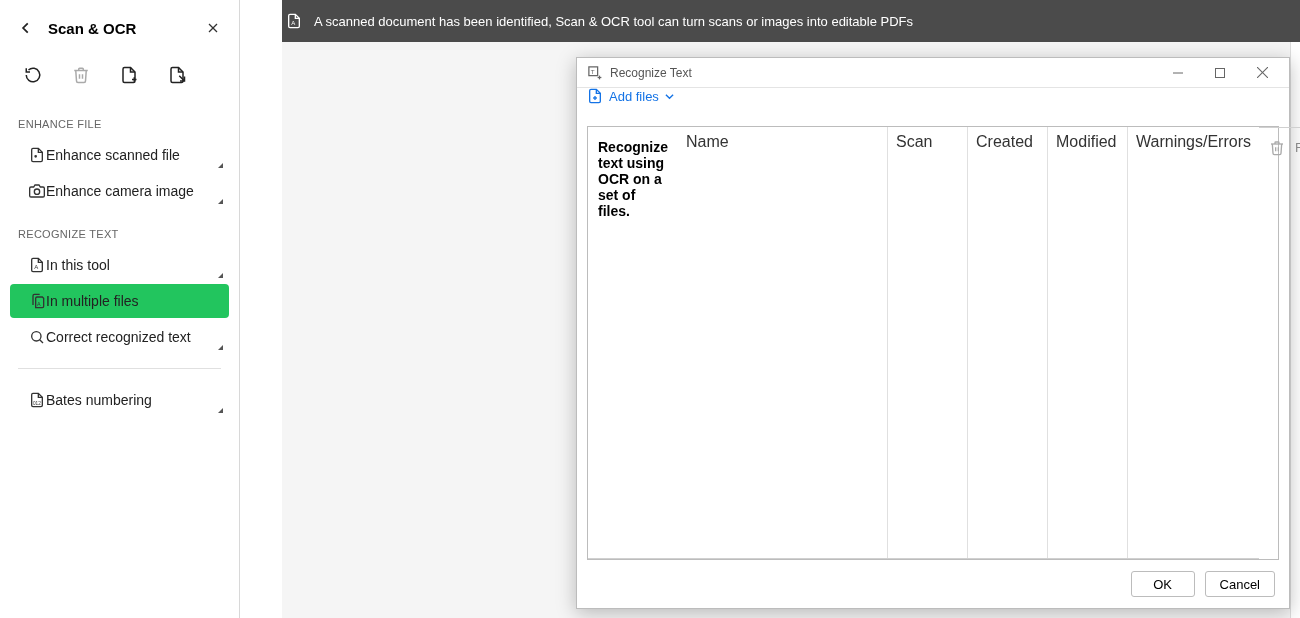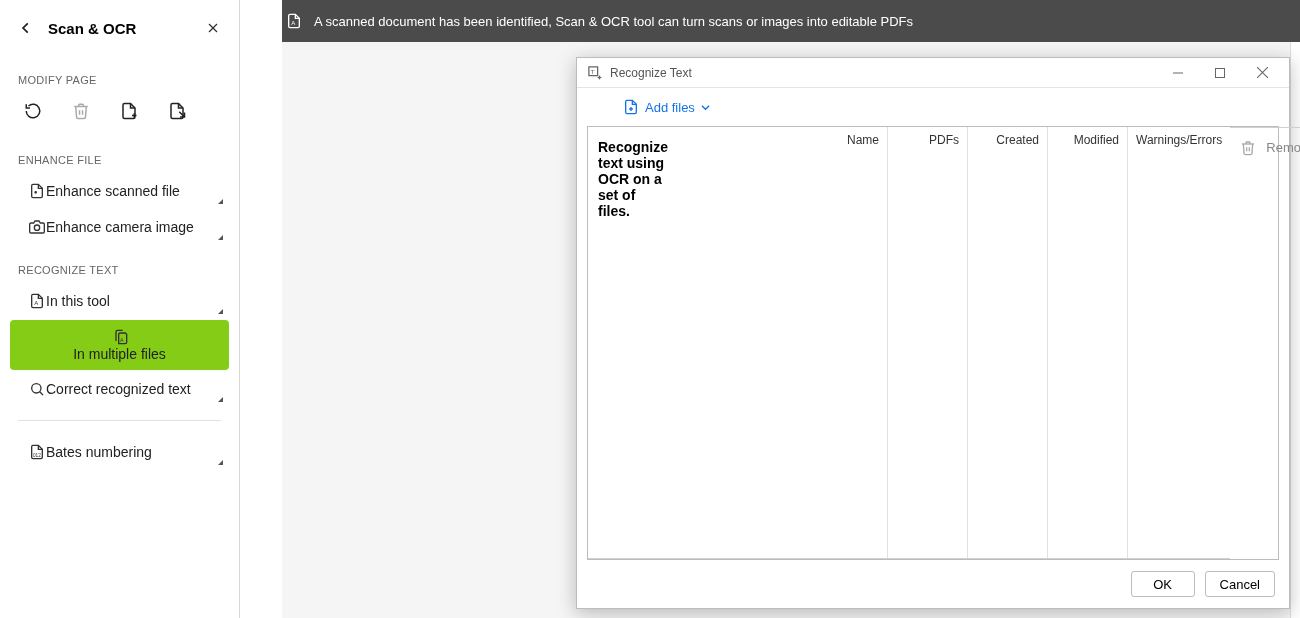--- a/index.html
+++ b/index.html
@@ -13,43 +13,43 @@
   .close-x { width: 20px; height: 20px; display:flex; align-items:center; justify-content:center; cursor:pointer; font-size:14px; color:#333; }
 
   .section-label { font-size: 11px; color: #666; letter-spacing: .3px; padding: 18px 18px 6px; }
 
   .icon-row { display: flex; gap: 26px; padding: 8px 22px 14px; }
   .tool-icon { width: 22px; height: 22px; display:flex; align-items:center; justify-content:center; cursor:pointer; color:#333; }
   .tool-icon.dim { color:#aaa; }
 
   .side-item { display:flex; align-items:center; gap:0; padding: 8px 18px; font-size:14px; color:#222; cursor:pointer; position:relative; border-radius:4px; margin: 2px 10px; }
   .side-item .ic { width:18px; height:18px; display:flex; align-items:center; justify-content:center; color:#333; }
-  .side-item.selected { background:#84cc16;flex-direction:column; }
+  .side-item.selected { background:#22c55e; }
   .corner-tick { position:absolute; bottom:4px; right:6px; width:0; height:0; border-left:5px solid transparent; border-bottom:5px solid #555; }
 
   .sep { height:1px; background:#e0e0e0; margin: 14px 18px; }
 
   
   .main { position:absolute; left:282px; top:0; right:0; height:618px; background:#fff; }
   .banner { height:42px; background:#4b4b4b; color:#fff; display:flex; align-items:center; padding:0 4px; gap:12px; font-size:13px; }
   .canvas { position:absolute; left:0; top:42px; right:0; bottom:0; background:#f5f5f5; }
   .right-edge { position:absolute; right:0; top:0; width:10px; height:100%; background:#fff; border-left:1px solid #ddd; }
 
   
   .dialog { position:absolute; left:576px; top:57px; width:714px; height:552px; background:#fff; border:1px solid #bcbcbc; box-shadow:0 4px 18px rgba(0,0,0,.25); display:flex; flex-direction:column; }
   .dlg-title { height:30px; display:flex; align-items:center; padding:0 10px; font-size:12px; color:#555; border-bottom:1px solid #e4e4e4; gap:8px; }
   .dlg-title .spacer { flex:1; }
   .win-btn { width:34px; height:28px; display:flex; align-items:center; justify-content:center; color:#666; cursor:pointer; }
 
-  .dlg-toolbar { height:38px; display:flex; align-items:center; padding:0 10px; gap:6px; font-size:13px; color:#1473e6;margin-left:36px; }
+  .dlg-toolbar { height:38px; display:flex; align-items:flex-start; padding:0 10px; gap:6px; font-size:13px; color:#1473e6; }
   .addfiles { display:flex; align-items:center; gap:6px; cursor:pointer; }
 
   .dlg-body { flex:1; margin:0 10px; border:1px solid #bcbcbc; display:flex; }
   .dlg-heading { font-size:14px; font-weight:700; padding:12px 10px; border-bottom:1px solid #d0d0d0; }
-  .tbl-head { display:flex; font-size:12px; color:#333; border-bottom:1px solid #d0d0d0;text-align:right; }
+  .tbl-head { display:flex; font-size:16px; color:#333; border-bottom:1px solid #d0d0d0; }
   .tbl-head > div { padding:6px 8px; border-right:1px solid #e0e0e0; }
   .tbl-head > div:last-child { border-right:none; }
   .col-name { width:210px; } .col-size { width:80px; } .col-created { width:80px; } .col-modified { width:80px; } .col-warn { flex:1; }
   .tbl-row { display:flex; font-size:12px; color:#222; }
   .tbl-row > div { padding:5px 8px; white-space:nowrap; overflow:hidden; text-overflow:ellipsis; }
   .tbl-row .col-name { display:flex; align-items:center; gap:6px; }
   .filelist { flex:1; overflow:auto; }
   .dlg-foot-inner { border-top:1px solid #d0d0d0; height:40px; display:flex; align-items:center; padding:0 10px; gap:10px; color:#888; font-size:13px; }
   .dlg-footer { height:48px; display:flex; align-items:center; justify-content:flex-end; padding:0 14px; gap:10px; }
   .btn { min-width:64px; height:26px; border:1px solid #bcbcbc; background:#fff; border-radius:3px; font-size:13px; cursor:pointer; padding:0 14px; }
@@ -68,21 +68,20 @@
     </div>
     <div class="sidebar-title">Scan &amp; OCR</div>
     <div class="close-x">
       <svg width="12" height="12" viewBox="0 0 24 24" stroke="#333" stroke-width="2.5">
           <line x1="4" y1="4" x2="20" y2="20"></line>
           <line x1="20" y1="4" x2="4" y2="20"></line>
         </svg>
     </div>
   </div>
 
-  <div class="section-label">MODIFY PAGE</div>
   <div class="icon-row">
     <div class="tool-icon">
       <svg width="18" height="18" viewBox="0 0 24 24" fill="none" stroke="#222" stroke-width="2">
           <path d="M3 12a9 9 0 1 0 3-6.7"></path>
           <polyline points="3 3 3 8 8 8"></polyline>
         </svg>
     </div>
     <div class="tool-icon dim">
       <svg width="18" height="18" viewBox="0 0 24 24" fill="none" stroke="#aaa" stroke-width="2">
           <polyline points="3 6 5 6 21 6"></polyline>
@@ -238,21 +237,21 @@
       <svg width="9" height="9" viewBox="0 0 10 10">
           <polyline points="1 3 5 7 9 3" fill="none" stroke="#1473e6" stroke-width="1.5"></polyline>
         </svg>
     </div>
   </div>
 
   <div class="dlg-body">
     <div class="dlg-heading">Recognize text using OCR on a set of files.</div>
     <div class="tbl-head">
       <div class="col-name">Name</div>
-      <div class="col-size">PDFs</div>
+      <div class="col-size">Scan</div>
       <div class="col-created">Created</div>
       <div class="col-modified">Modified</div>
       <div class="col-warn">Warnings/Errors</div>
     </div>
     <div class="filelist">
       <div class="tbl-row">
         <div class="col-name">
           <span>
             <svg width="14" height="14" viewBox="0 0 24 24">
                 <path d="M14 2H6a2 2 0 0 0-2 2v16a2 2 0 0 0 2 2h12a2 2 0 0 0 2-2V8z" fill="#fff" stroke="#888" stroke-width="1"></path>

